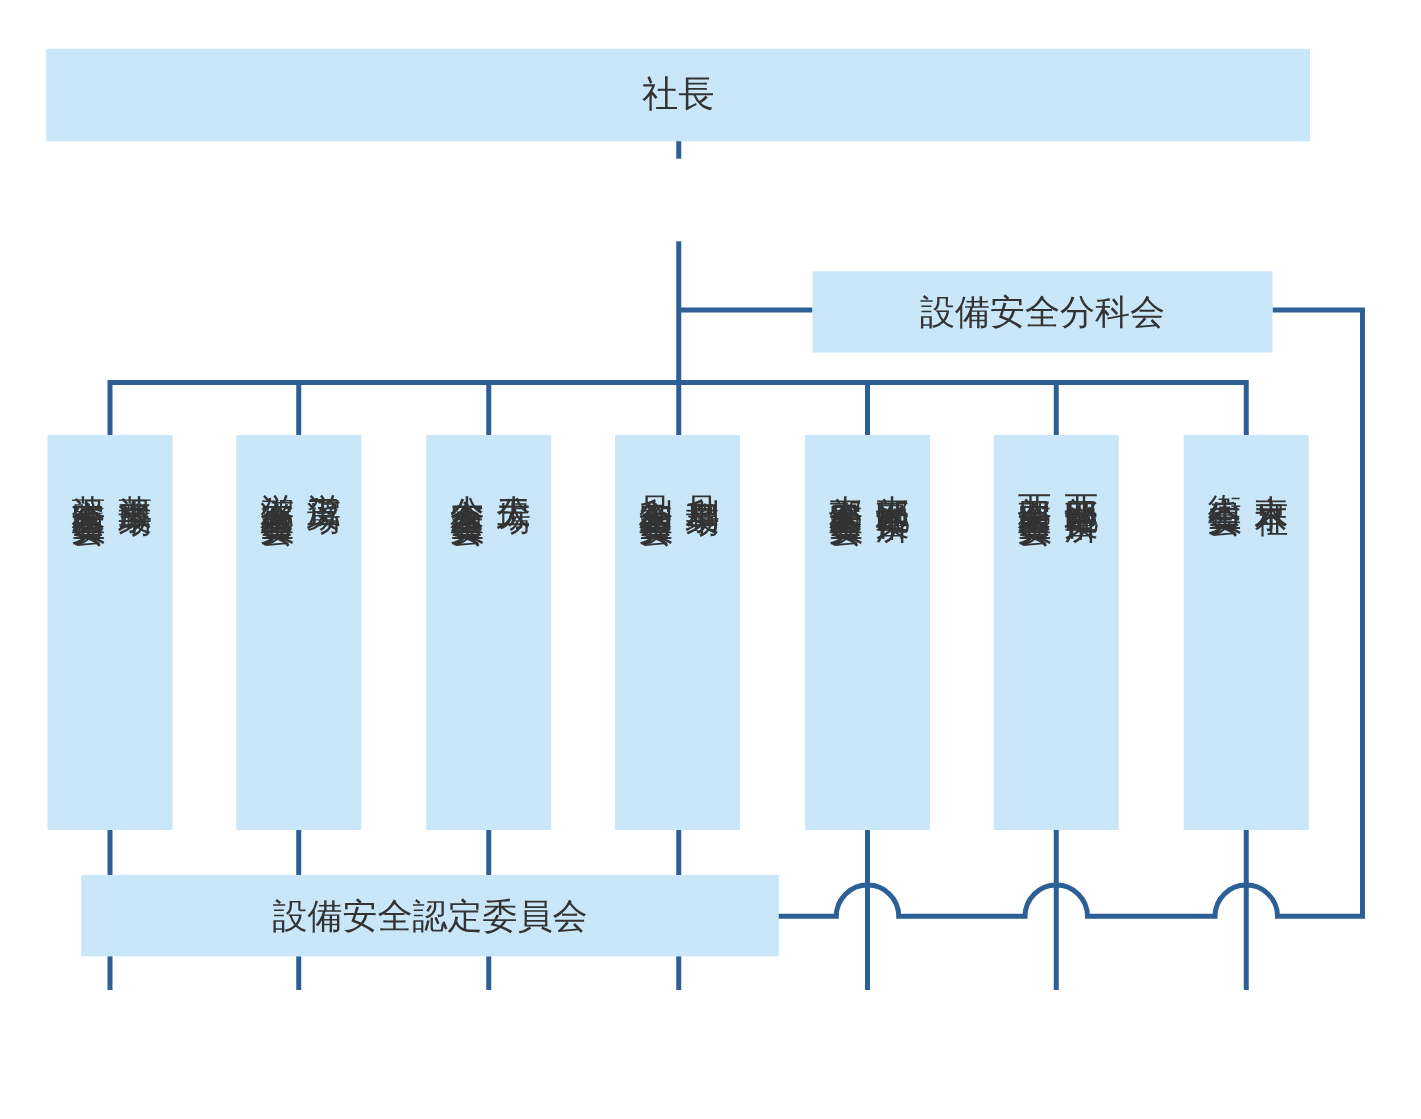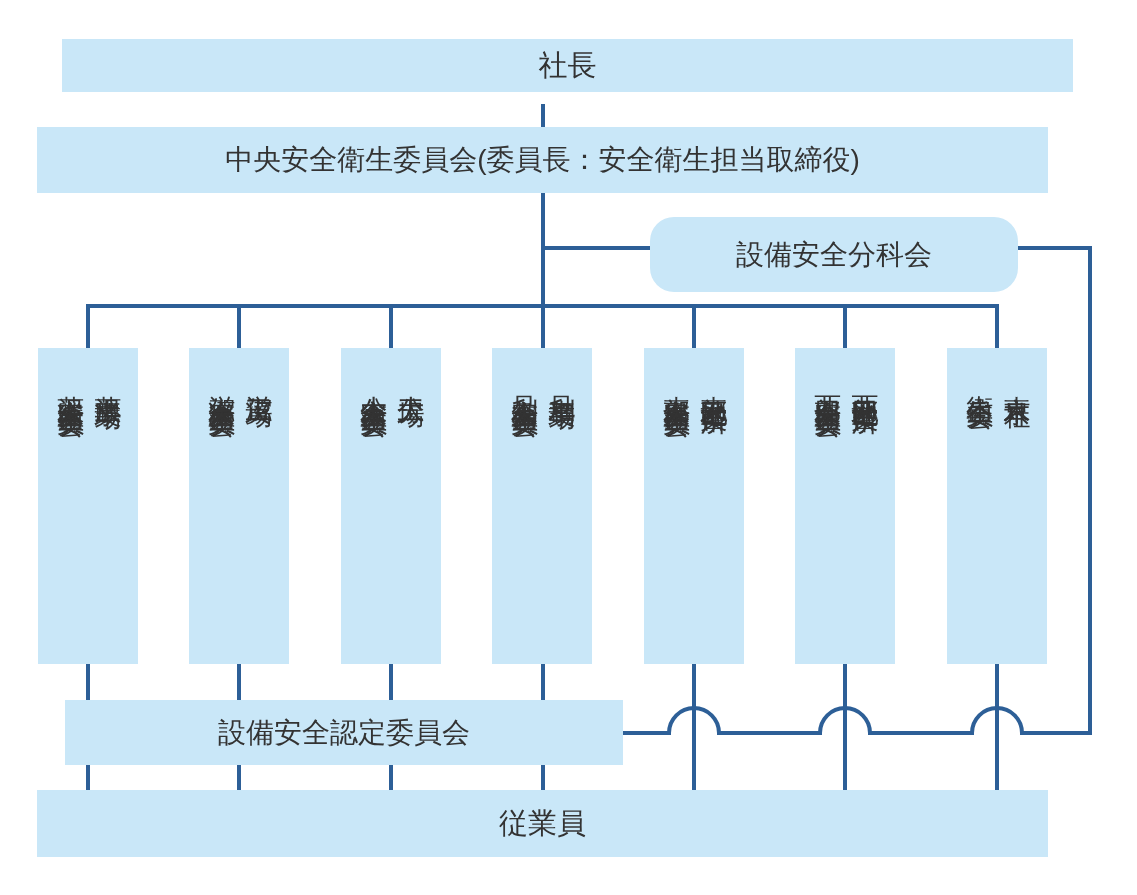--- a/index.html
+++ b/index.html
@@ -27,23 +27,23 @@
   }
   .box{
     position:absolute;
     background:var(--box-fill);
     color:var(--box-text);
     display:flex;align-items:center;justify-content:center;
     box-sizing:border-box;
     z-index:1;
     white-space:nowrap;
   }
-  .box-president   {left:37px; top:39px;  width:1011px;height:53px; font-size:29px;margin-left:25px;}
+  .box-president   {left:37px; top:39px;  width:1011px;height:74px; font-size:29px;}
   .box-central     {left:37px; top:127px; width:1011px;height:66px; font-size:28px;}
-  .box-subcommittee{left:650px;top:217px; width:368px; height:75px; font-size:28px;border-radius:24px;}
+  .box-subcommittee{left:650px;top:217px; width:368px; height:65px; font-size:28px;}
   .box-cert        {left:37px; top:700px; width:558px; height:65px; font-size:28px;margin-left:28px;}
   .box-employees   {left:37px; top:790px; width:1011px;height:67px; font-size:29px;}
   .vbox{
     position:absolute;
     top:348px;width:100px;height:316px;
     background:var(--box-fill);
     color:var(--box-text);
     box-sizing:border-box;
     z-index:1;
     writing-mode:vertical-rl;
@@ -89,21 +89,20 @@
     <path d="M391 765 V792"></path>
     <path d="M543 765 V792"></path>
 
     <path d="M694 662 V792"></path>
     <path d="M845 662 V792"></path>
     <path d="M997 662 V792"></path>
   </svg>
 
   <div class="box box-president">社長</div>
 
-  <div class="box box-central">中央安全衛生委員会(委員長：安全衛生担当取締役)</div>
 
   <div class="box box-subcommittee">設備安全分科会</div>
 
   <div class="vbox c1">
     <span class="site">藤沢事業場</span>
     <span class="committee">藤沢安全衛生委員会</span>
   </div>
   <div class="vbox c2">
     <span class="site">滋賀工場</span>
     <span class="committee">滋賀安全衛生委員会</span>
@@ -124,15 +123,14 @@
     <span class="site">西部地区営業所</span>
     <span class="committee">西部安全衛生委員会</span>
   </div>
   <div class="vbox c7">
     <span class="site">東京本社</span>
     <span class="committee">衛生委員会</span>
   </div>
 
   <div class="box box-cert">設備安全認定委員会</div>
 
-  <div class="box box-employees">従業員</div>
 
 </div>
 
 </body></html>

